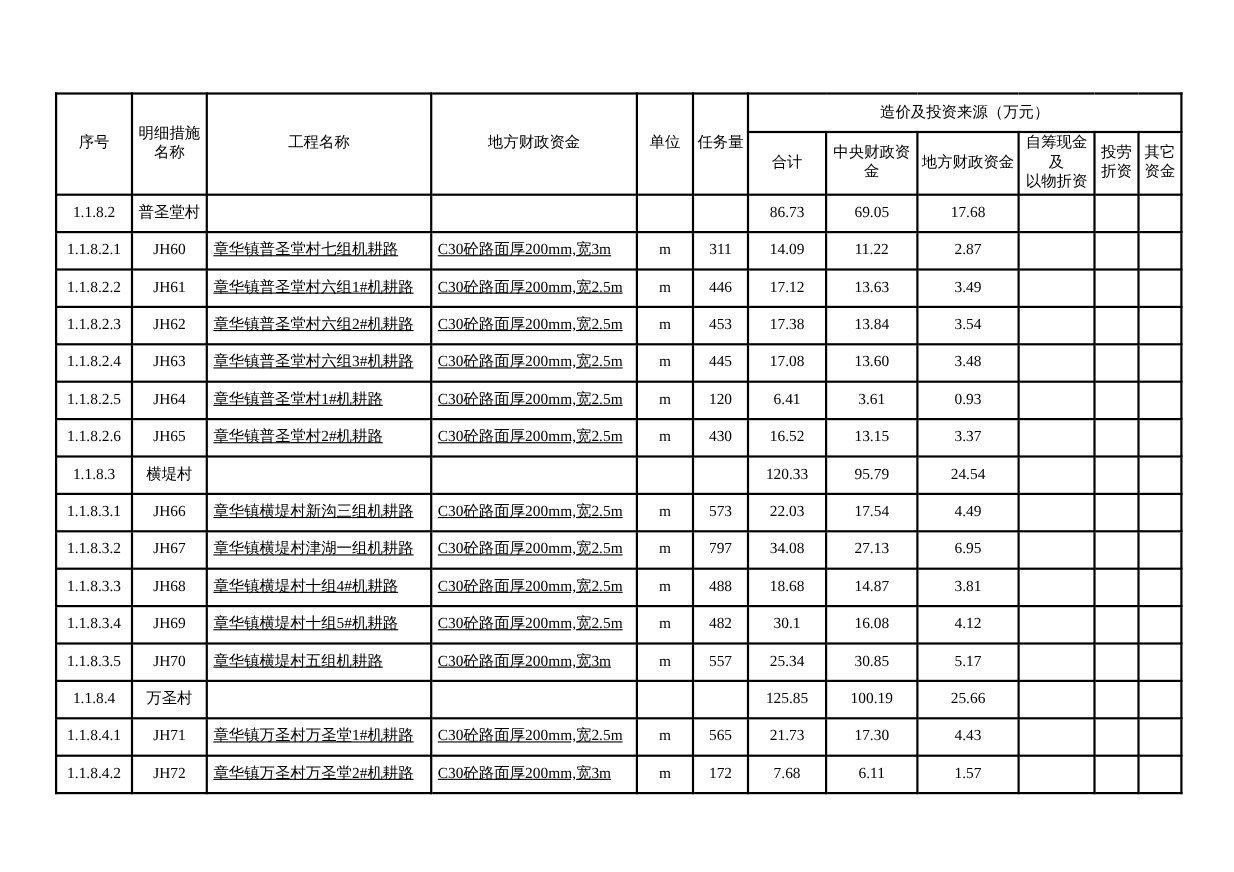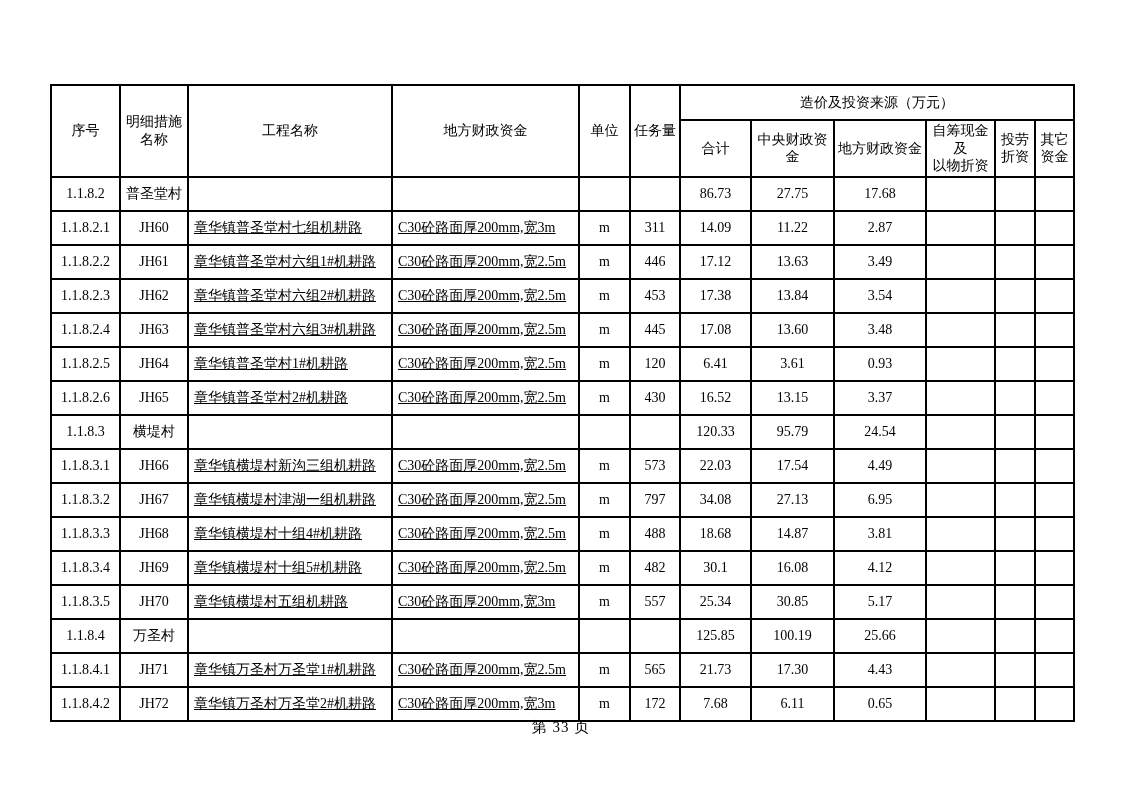--- a/index.html
+++ b/index.html
@@ -94,21 +94,21 @@
     </thead>
     <tbody>
   <tr>
     <td>1.1.8.2</td>
     <td>普圣堂村</td>
     <td class="al"></td>
     <td class="al"></td>
     <td></td>
     <td></td>
     <td>86.73</td>
-    <td>27.75</td>
+    <td>69.05</td>
     <td>17.68</td>
     <td></td>
     <td></td>
     <td></td>
   </tr>
 
   <tr>
     <td>1.1.8.2.1</td>
     <td>JH60</td>
     <td class="al">章华镇普圣堂村七组机耕路</td>
@@ -320,22 +320,21 @@
 
   <tr>
     <td>1.1.8.4.2</td>
     <td>JH72</td>
     <td class="al">章华镇万圣村万圣堂2#机耕路</td>
     <td class="al">C30砼路面厚200mm,宽3m</td>
     <td>m</td>
     <td>172</td>
     <td>7.68</td>
     <td>6.11</td>
-    <td>0.65</td>
+    <td>1.57</td>
     <td></td>
     <td></td>
     <td></td>
   </tr>
 </tbody>
   </table>
 
-  <div class="footer">第 33 页</div>
 </div>
 
 </body></html>

